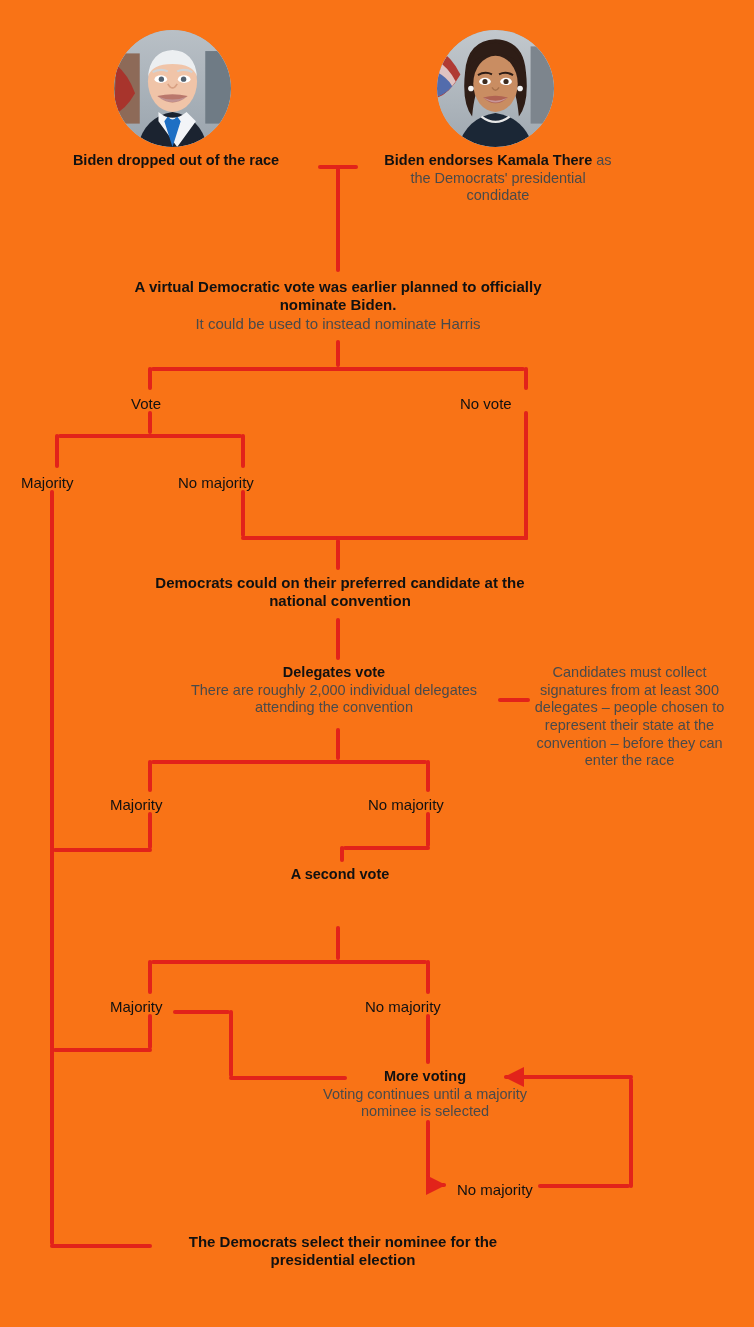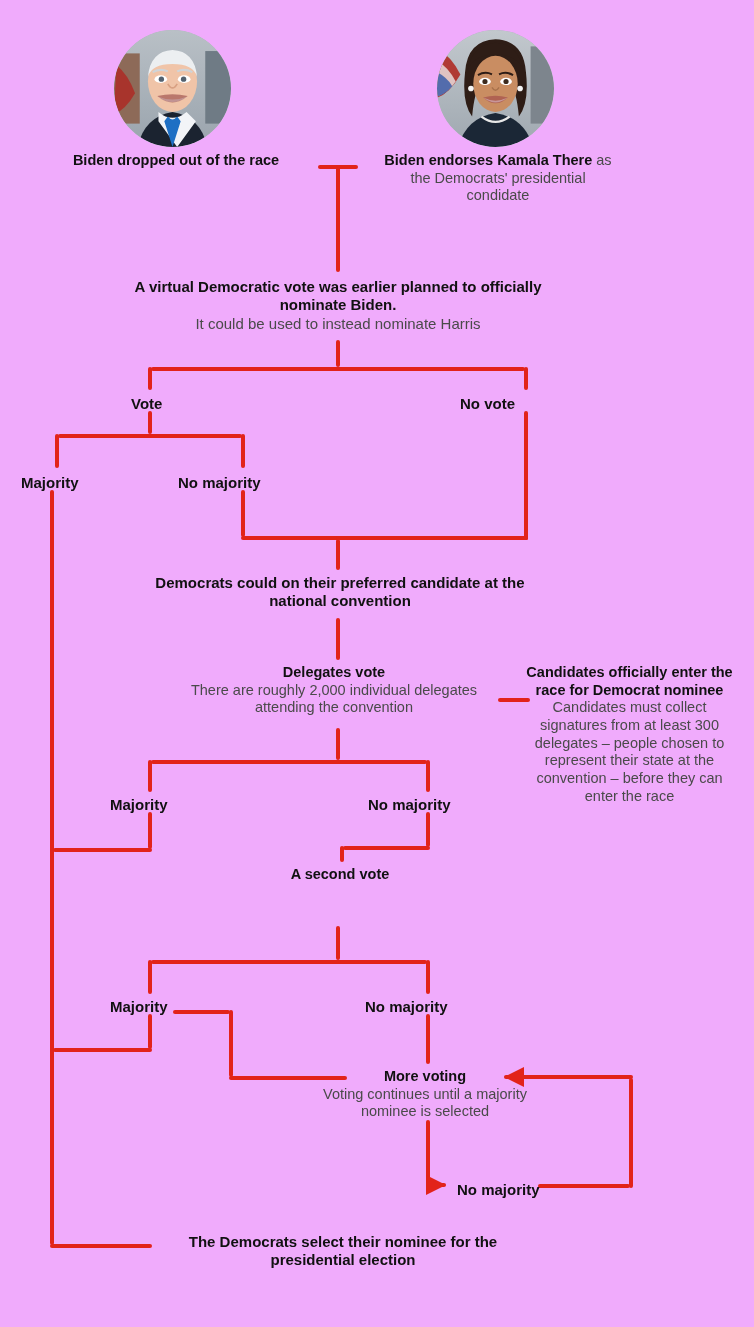--- a/index.html
+++ b/index.html
@@ -7,21 +7,21 @@
     width: 754px;
     height: 1327px;
     background: #ffffff;
     font-family: "Liberation Sans", sans-serif;
   }
   #flow {
     position: relative;
     width: 754px;
     height: 1327px;
     overflow: hidden;
-    background: #f0abfc;
+    background: #f97316;
   }
   svg.connectors {
     position: absolute;
     left: 0; top: 0;
     width: 754px; height: 1327px;
     pointer-events: none;
   }
   .node {
     position: absolute;
     text-align: center;
@@ -32,21 +32,21 @@
     font-weight: bold;
     color: #111111;
   }
   .node .bd {
     display: block;
     font-weight: normal;
     color: #4a4a4a;
   }
   .lbl {
     position: absolute;
-    font-weight: bold;
+    font-weight: normal;
     font-size: 15px;
     color: #111111;
     white-space: nowrap;
     line-height: 1;
   }
   .avatar {
     position: absolute;
     border-radius: 50%;
     overflow: hidden;
     background: #aeb6bd;
@@ -241,21 +241,20 @@
   <div class="node" id="n-convent">
     <span class="hd">Democrats could on their preferred candidate at the national convention</span>
   </div>
 
   <div class="node" id="n-deleg">
     <span class="hd">Delegates vote</span>
     <span class="bd">There are roughly 2,000 individual delegates attending the convention</span>
   </div>
 
   <div class="node" id="n-cand">
-    <span class="hd">Candidates officially enter the race for Democrat nominee</span>
     <span class="bd">Candidates must collect signatures from at least 300 delegates – people chosen to represent their state at the convention – before they can enter the race</span>
   </div>
 
   <div class="node" id="n-second">
     <span class="hd">A second vote</span>
   </div>
 
   <div class="node" id="n-more">
     <span class="hd">More voting</span>
     <span class="bd">Voting continues until a majority nominee is selected</span>

